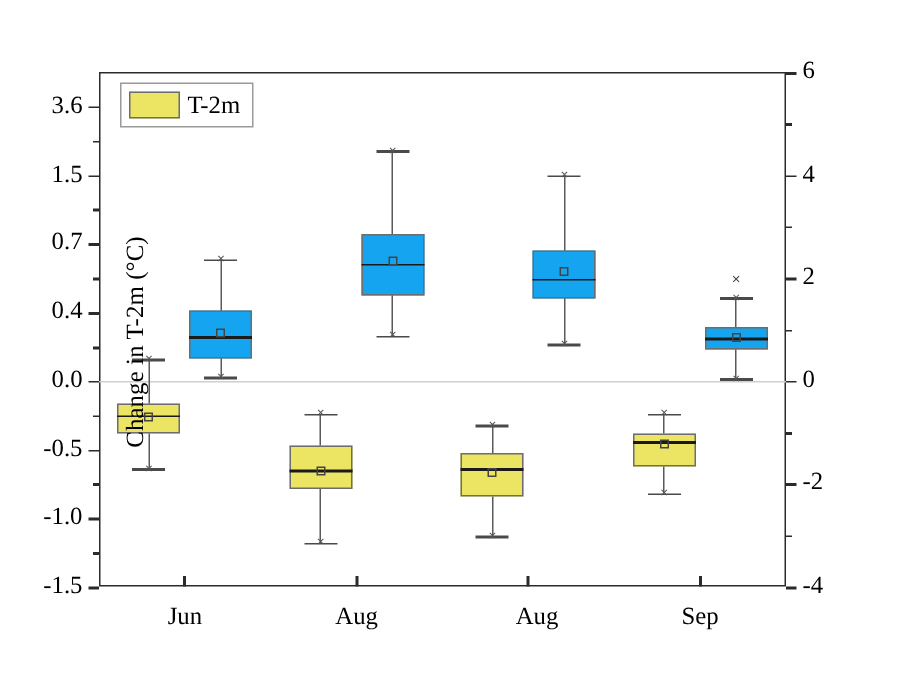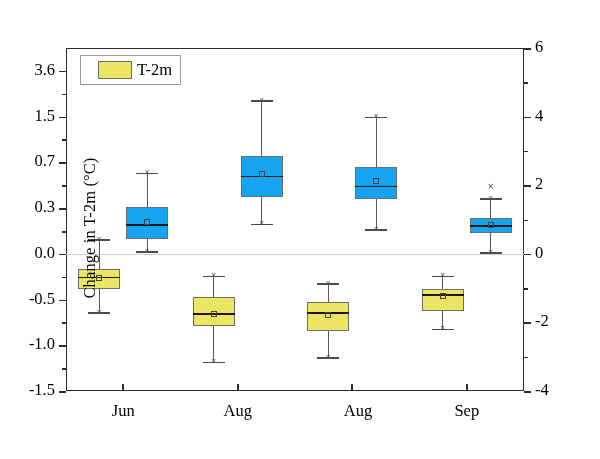--- a/index.html
+++ b/index.html
@@ -162,21 +162,21 @@
     text-align: center;
     font-family: "Liberation Sans", sans-serif;
   }
   
   #legend {
     position: absolute;
     left: 14px;
     top: 7px;
     background: #ffffff;
     border: 1px solid #9a9a9a;
-    padding: 4px 8px 4px 17px;
+    padding: 4px 8px 4px 5px;
     display: flex;
     gap: 10px;
   }
   .legend-row {
     display: flex;
     align-items: center;
     gap: 5px;
   }
   .legend-swatch {
     width: 34px;
@@ -216,21 +216,21 @@
         </div>
         <div class="tickrow" style="top: 114.333px;">
           <div class="tick-left"></div>
           <div class="ticklabel left" style="top: -11px;">0.7</div>
         </div>
         <div class="tickrow" style="top: 137.2px;">
           <div class="tick-left minor"></div>
         </div>
         <div class="tickrow" style="top: 160.067px;">
           <div class="tick-left"></div>
-          <div class="ticklabel left" style="top: -11px;">0.3</div>
+          <div class="ticklabel left" style="top: -11px;">0.4</div>
         </div>
         <div class="tickrow" style="top: 182.933px;">
           <div class="tick-left minor"></div>
         </div>
         <div class="tickrow" style="top: 205.8px;">
           <div class="tick-left"></div>
           <div class="ticklabel left" style="top: -11px;">0.0</div>
         </div>
         <div class="tickrow" style="top: 228.667px;">
           <div class="tick-left minor"></div>

